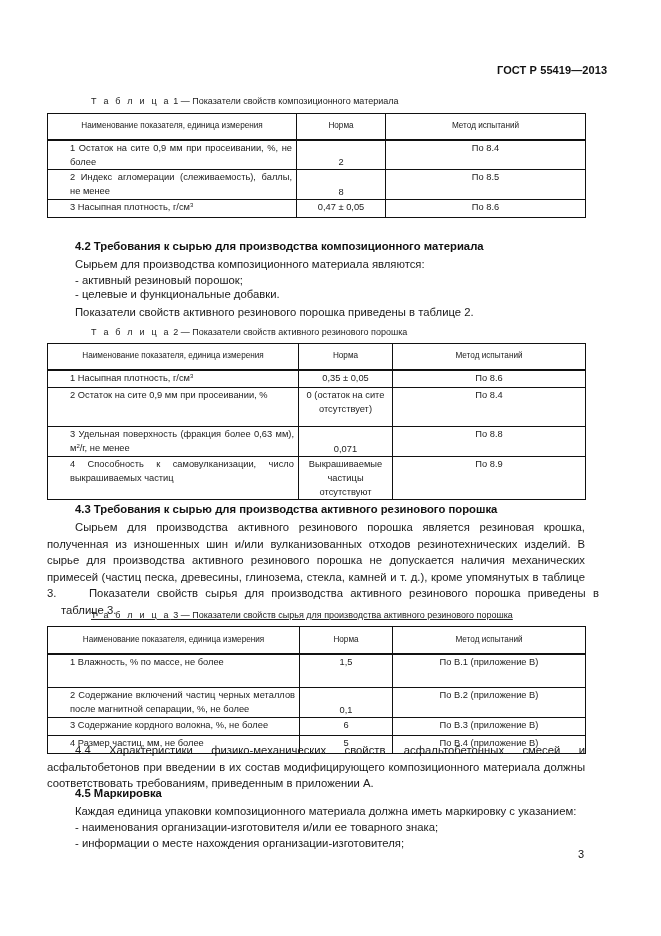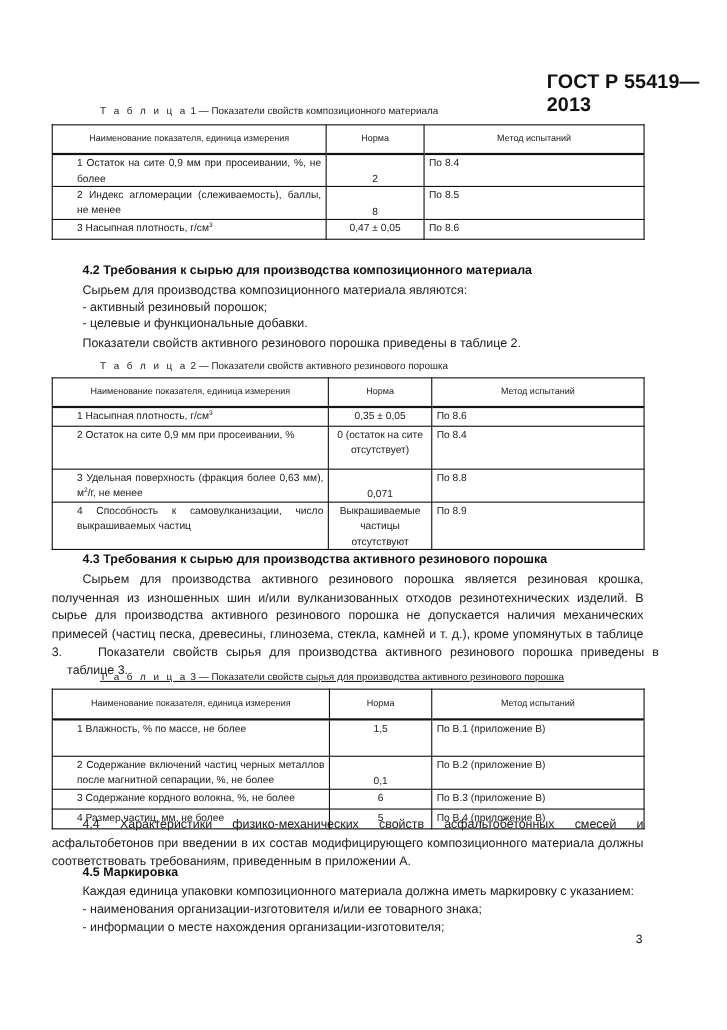--- a/index.html
+++ b/index.html
@@ -1,29 +1,29 @@
 <!DOCTYPE html>
 <html><head>
 <meta charset="utf-8">
 <style>
   html, body { margin:0; padding:0; background:#ffffff; }
   body { width:661px; height:936px; position:relative; overflow:hidden;
          font-family:"Liberation Sans", sans-serif; color:#111; }
   .abs { position:absolute; }
-  .doc-code { left:497px; top:64px; font-size:18px; font-weight:bold; letter-spacing:0.1px; }
+  .doc-code { left:497px; top:64px; font-size:11px; font-weight:bold; letter-spacing:0.1px; }
   .caption { font-size:9px; color:#222; white-space:nowrap; }
   .caption .sp { letter-spacing:2.2px;margin-left:44px; }
   table.t { position:absolute; border-collapse:collapse; font-size:9.3px; color:#222; table-layout:fixed; }
   table.t td, table.t th { border:1px solid #111; padding:0 4px; vertical-align:top; line-height:14px; }
   table.t th { font-weight:normal; font-size:8.2px; vertical-align:middle; text-align:center; border-bottom:2.5px solid #111; }
   td.name { text-align:justify; text-align-last:left; }
   td.name .ind { padding-left:18px; }
   td.norm { text-align:center; }
   td.norm.bottom { vertical-align:bottom; }
-  td.meth { text-align:left;margin-top:20px; }
+  td.meth { text-align:center;margin-top:20px; }
   .head { font-size:11.3px; font-weight:bold; white-space:nowrap;text-align:right; }
   .para { font-size:11.3px; line-height:16.5px; color:#1a1a1a; text-align:justify; }
   .line { font-size:11.3px; white-space:nowrap; color:#1a1a1a; }
   .pagenum { left:578px; top:848px; font-size:11px; }
   sup { font-size:6px; vertical-align:top; position:relative; top:-2px; }
 </style>
 </head>
 <body>
 
 <div class="abs doc-code">ГОСТ Р  55419—2013</div>

